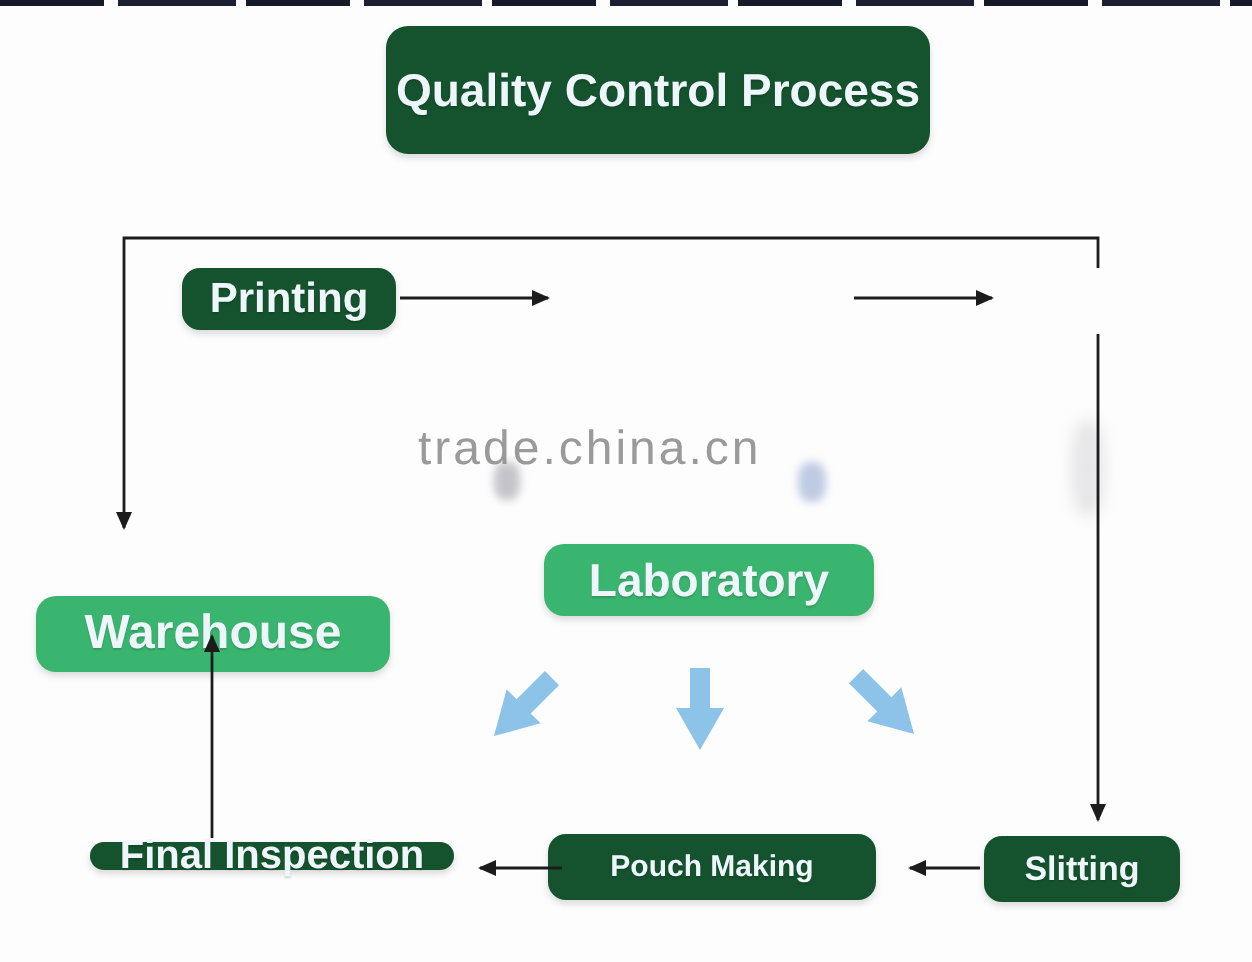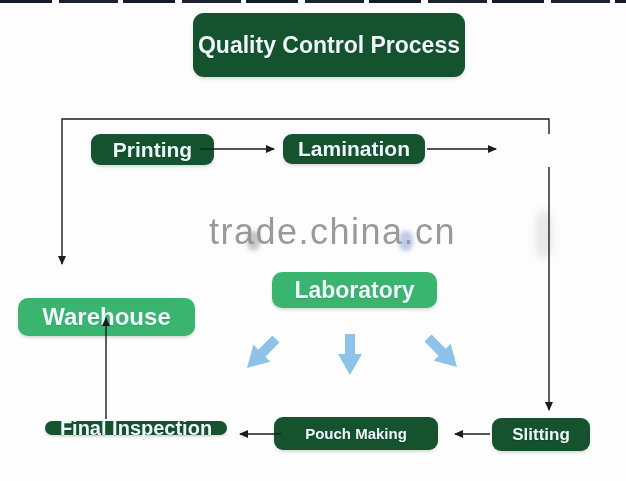--- a/index.html
+++ b/index.html
@@ -30,33 +30,33 @@
     font-weight: bold;
     border-radius: 9px;
     box-shadow: 0 2px 3px rgba(120,120,120,0.25);
     white-space: nowrap;
     text-shadow: 0 1px 1px rgba(0,0,0,0.15);
   }
   .blue  { background: #14532d; }
   .green { background: #3ab56f; }
 
   .title-box       { left: 193px; top: 13px;  width: 272px; height: 64px; font-size: 23px; border-radius: 11px; }
-  .printing        { left: 91px;  top: 134px; width: 123px; height: 31px; font-size: 21px; }
+  .printing        { left: 91px;  top: 134px; width: 107px; height: 31px; font-size: 21px; }
   .lamination      { left: 283px; top: 134px; width: 142px; height: 30px; font-size: 21px; }
   .aging           { left: 505px; top: 134px; width: 85px;  height: 31px; font-size: 21px; }
   .warehouse       { left: 18px;  top: 273px; width: 177px; height: 38px; font-size: 24px; border-radius: 10px; margin-top: 25px; }
   .laboratory      { left: 272px; top: 272px; width: 165px; height: 36px; font-size: 23px; border-radius: 10px; }
   .final-inspection{ left: 45px;  top: 421px; width: 182px; height: 14px; font-size: 20px; }
   .pouch-making    { left: 274px; top: 417px; width: 164px; height: 33px; font-size: 15px; }
   .slitting        { left: 492px; top: 418px; width: 98px;  height: 33px; font-size: 17px; }
 
   .watermark {
     position: absolute;
     left: 209px; top: 211px;
-    font-size: 36px;
+    font-size: 24px;
     letter-spacing: 1.5px;
     color: #9a9a9a;
     font-weight: normal;
   }
   .smudge { position: absolute; border-radius: 40%; }
   .smudge-1 { left: 247px; top: 231px; width: 13px; height: 19px; background: rgba(140,140,152,0.5);  filter: blur(2px); }
   .smudge-2 { left: 399px; top: 231px; width: 14px; height: 20px; background: rgba(140,162,205,0.55); filter: blur(2px); }
   .smudge-3 { left: 536px; top: 210px; width: 16px; height: 48px; background: rgba(192,192,197,0.38); filter: blur(4px); }
 
   svg.connectors {
@@ -71,23 +71,20 @@
 <div id="canvas">
 
   <div class="artifact-strip"></div>
 
   <div class="node blue title-box">
     <span>Quality Control Process</span>
   </div>
 
   <div class="node blue printing">
     <span>Printing</span>
-  </div>
-  <div class="node blue lamination">
-    <span>Lamination</span>
   </div>
   <div class="node green warehouse">
     <span>Warehouse</span>
   </div>
   <div class="node green laboratory">
     <span>Laboratory</span>
   </div>
   <div class="node blue final-inspection">
     <span>Final Inspection</span>
   </div>

